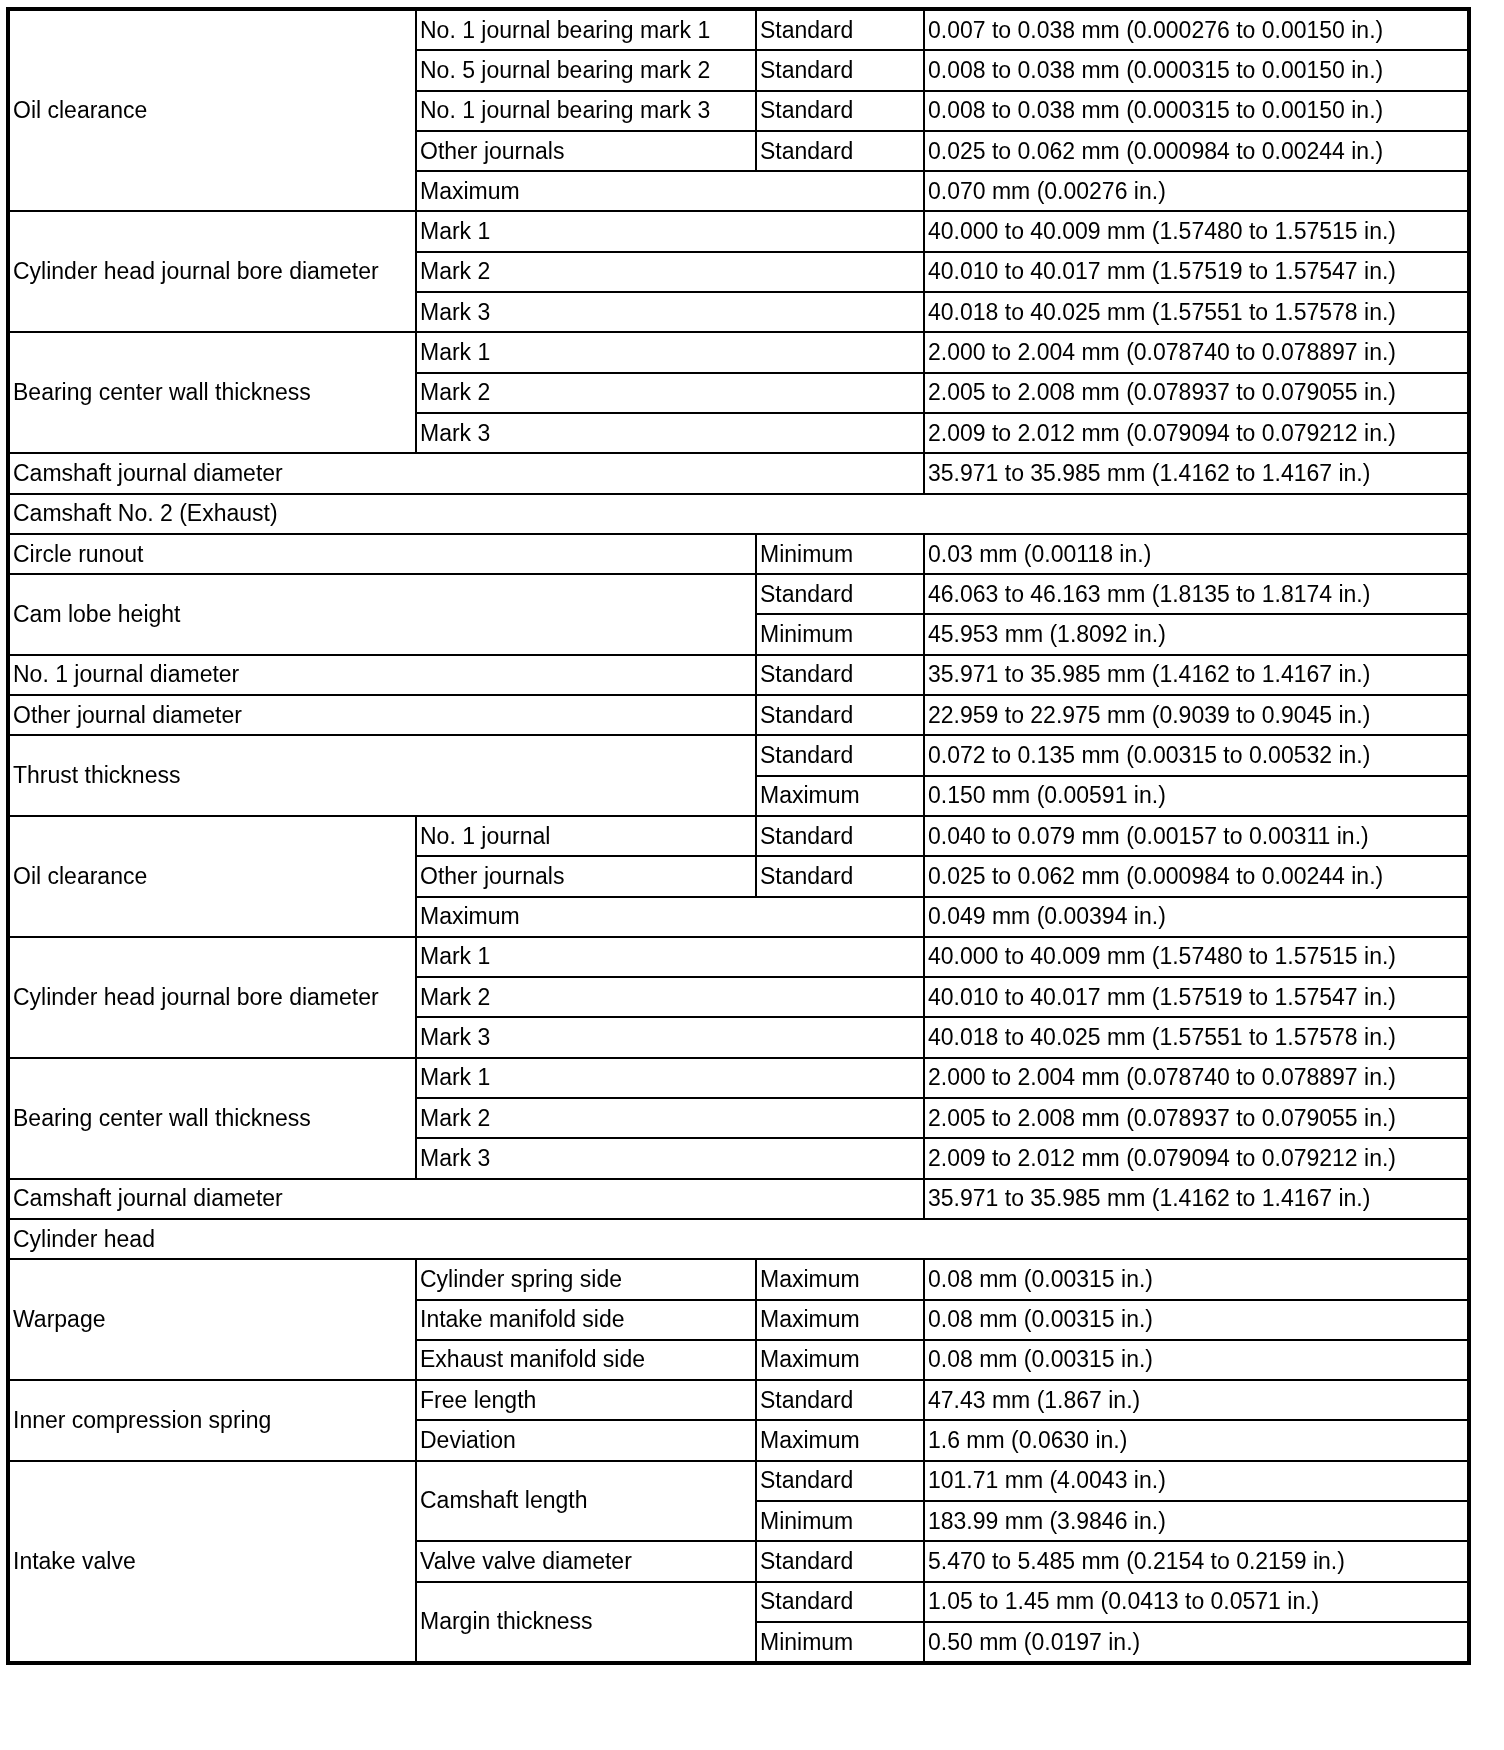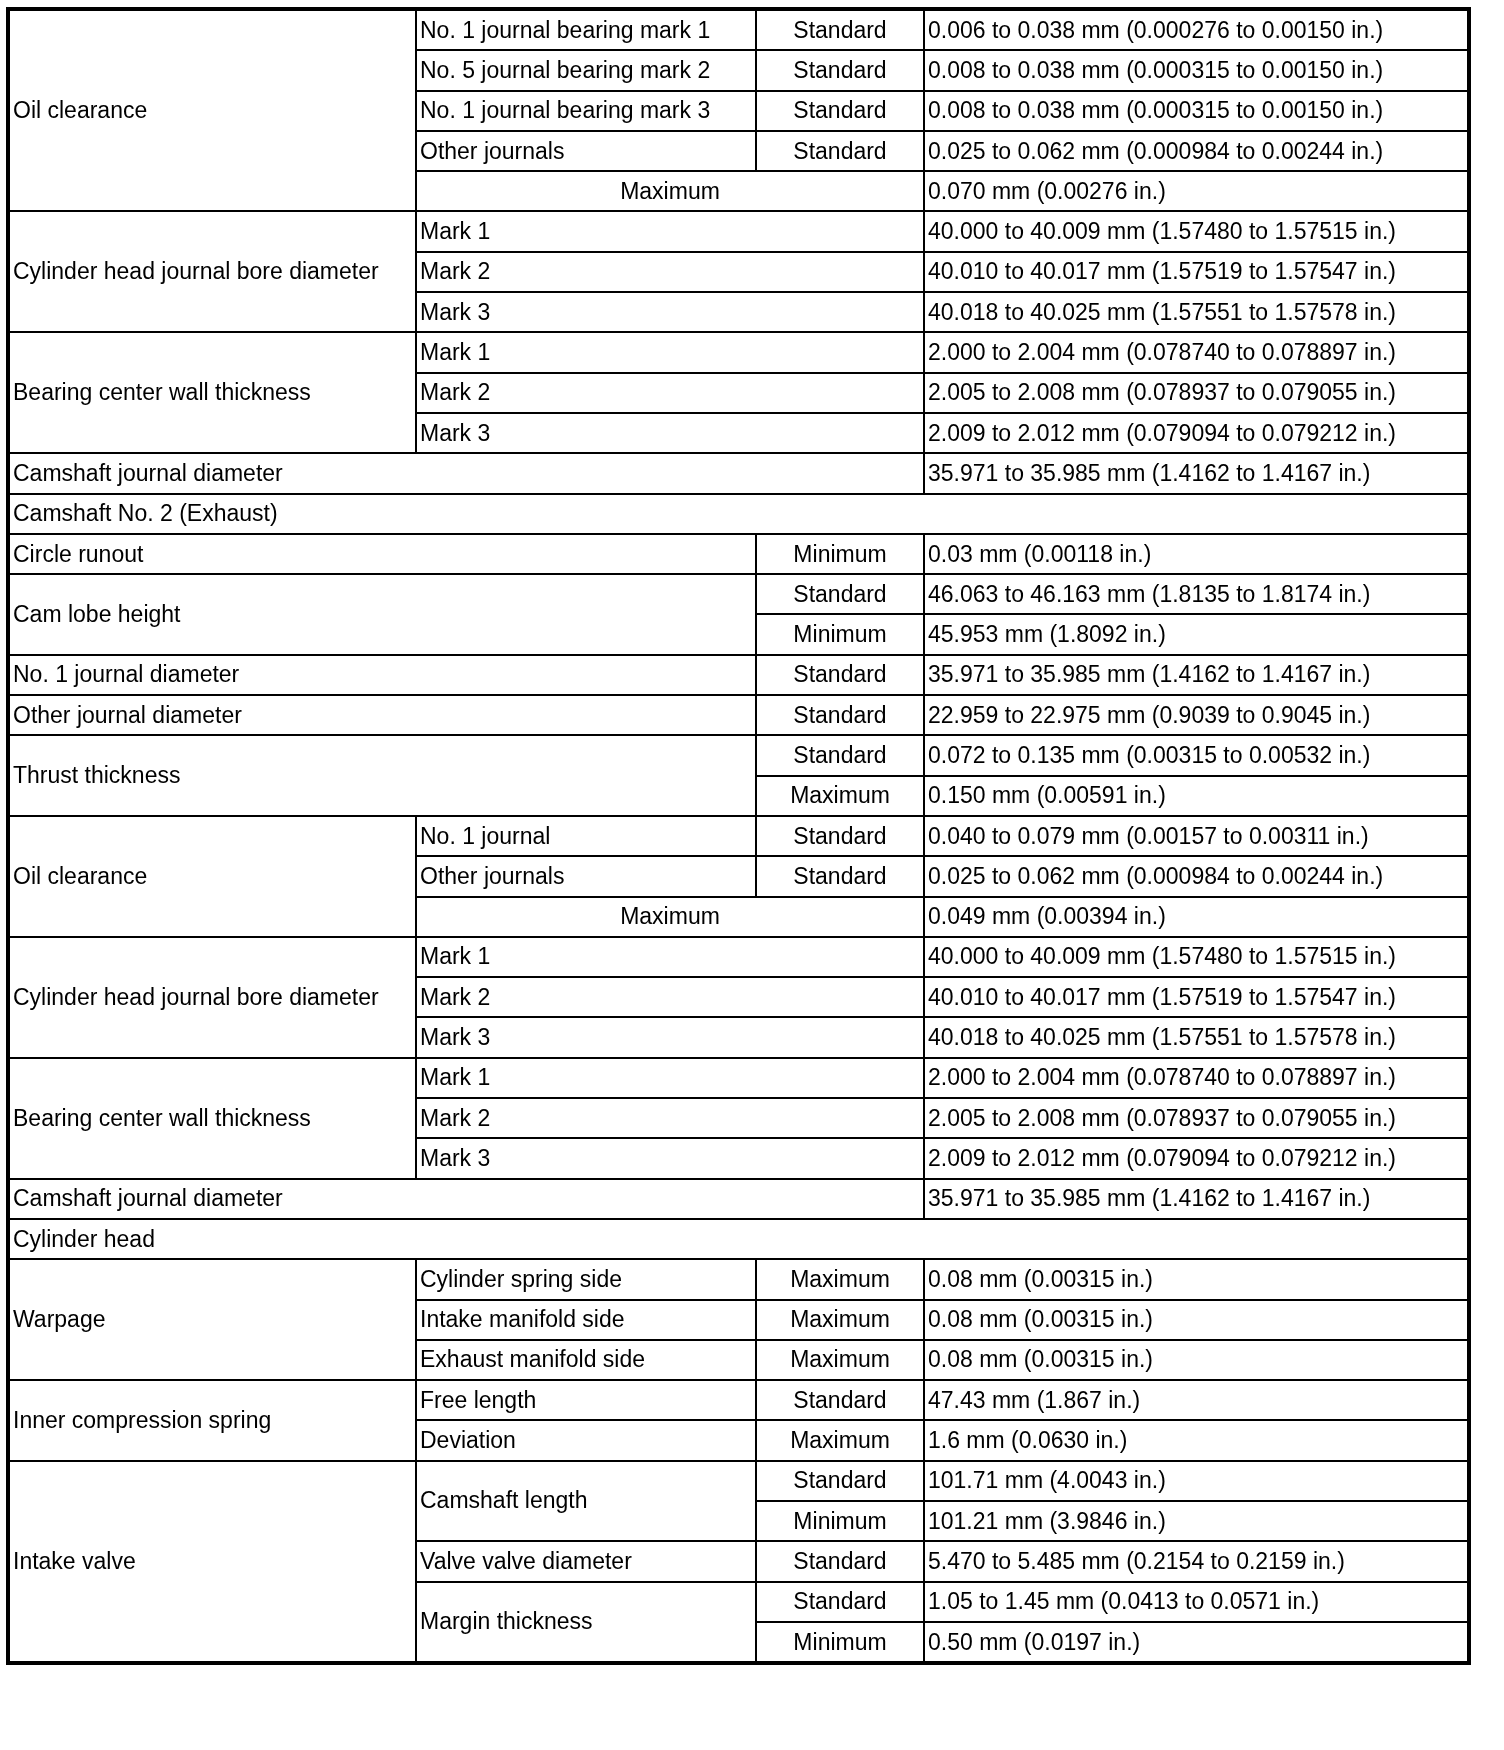--- a/index.html
+++ b/index.html
@@ -15,21 +15,21 @@
   }
   table.spec td {
     border:2px solid #000;
     height:38.3px;
     padding:0 3px;
     white-space:nowrap;
     overflow:hidden;
     vertical-align:middle;
     line-height:1;
   }
-  td.cond { text-align:center; padding-right:4px; }
+  td.cond { text-align:left; padding-right:4px; }
   col.c1 { width:408px; }
   col.c2 { width:340px; }
   col.c3 { width:168px; }
   col.c4 { width:545px; }
 </style>
 </head>
 <body>
 
 <table class="spec">
   <colgroup>
@@ -37,21 +37,21 @@
       <col class="c2">
       <col class="c3">
       <col class="c4">
     </colgroup>
   <tbody>
 
     <tr>
       <td rowspan="5">Oil clearance</td>
       <td>No. 1 journal bearing mark 1</td>
       <td class="cond">Standard</td>
-      <td>0.006 to 0.038 mm (0.000276 to 0.00150 in.)</td>
+      <td>0.007 to 0.038 mm (0.000276 to 0.00150 in.)</td>
     </tr>
     <tr>
       <td>No. 5 journal bearing mark 2</td>
       <td class="cond">Standard</td>
       <td>0.008 to 0.038 mm (0.000315 to 0.00150 in.)</td>
     </tr>
     <tr>
       <td>No. 1 journal bearing mark 3</td>
       <td class="cond">Standard</td>
       <td>0.008 to 0.038 mm (0.000315 to 0.00150 in.)</td>
@@ -223,21 +223,21 @@
     </tr>
 
     <tr>
       <td rowspan="5">Intake valve</td>
       <td rowspan="2">Camshaft length</td>
       <td class="cond">Standard</td>
       <td>101.71 mm (4.0043 in.)</td>
     </tr>
     <tr>
       <td class="cond">Minimum</td>
-      <td>101.21 mm (3.9846 in.)</td>
+      <td>183.99 mm (3.9846 in.)</td>
     </tr>
     <tr>
       <td>Valve valve diameter</td>
       <td class="cond">Standard</td>
       <td>5.470 to 5.485 mm (0.2154 to 0.2159 in.)</td>
     </tr>
     <tr>
       <td rowspan="2">Margin thickness</td>
       <td class="cond">Standard</td>
       <td>1.05 to 1.45 mm (0.0413 to 0.0571 in.)</td>

